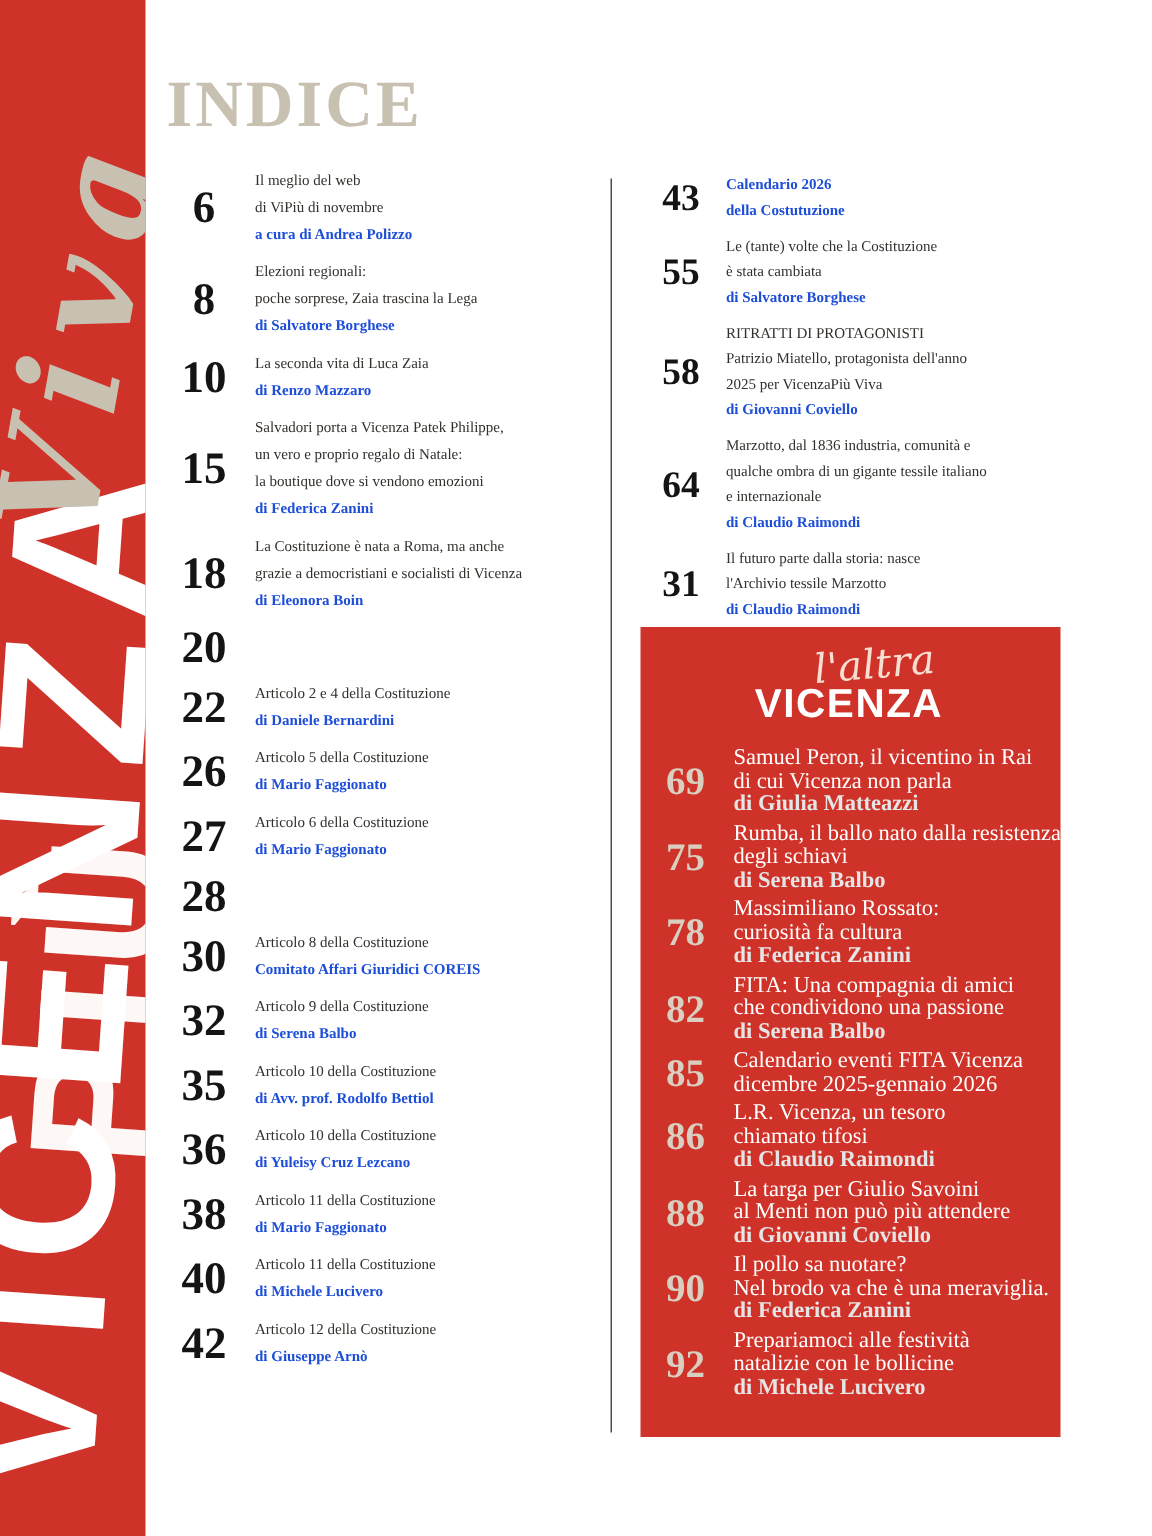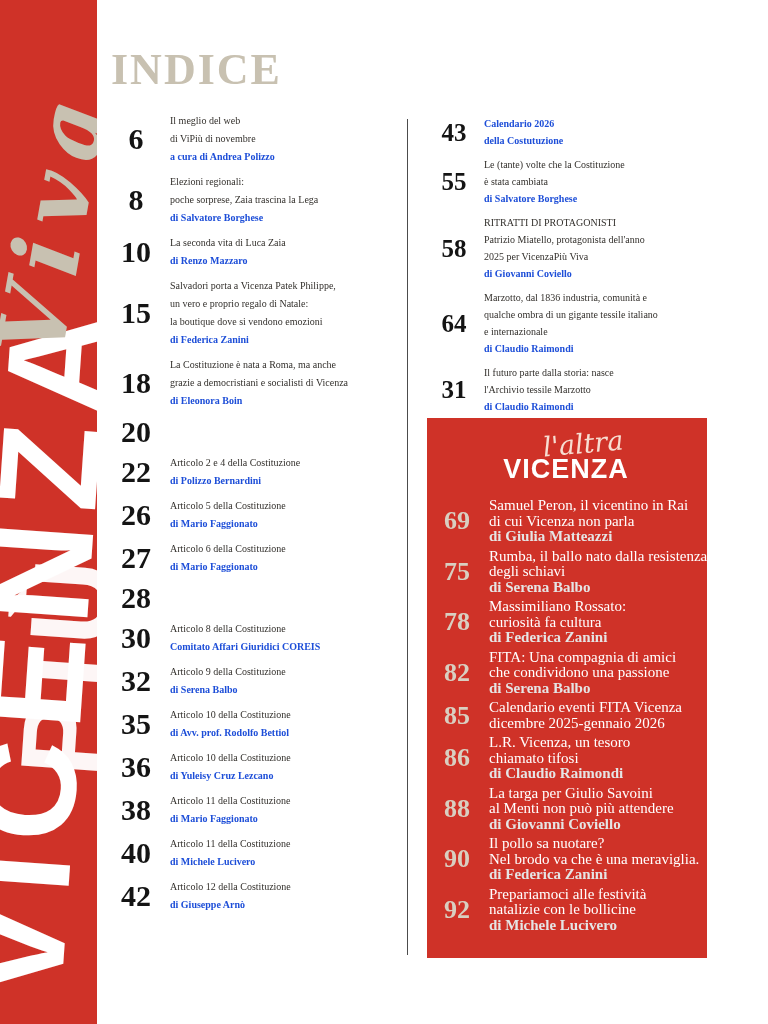--- a/index.html
+++ b/index.html
@@ -124,21 +124,21 @@
     </div>
 
     <div class="entry">
       <div class="entry-num">20</div>
     </div>
 
     <div class="entry">
       <div class="entry-num">22</div>
       <div class="entry-body">
         <span class="entry-lines">Articolo 2 e 4 della Costituzione</span>
-        <span class="entry-author">di Polizzo Bernardini</span>
+        <span class="entry-author">di Daniele Bernardini</span>
       </div>
     </div>
 
 
     <div class="entry">
       <div class="entry-num">26</div>
       <div class="entry-body">
         <span class="entry-lines">Articolo 5 della Costituzione</span>
         <span class="entry-author">di Mario Faggionato</span>
       </div>

